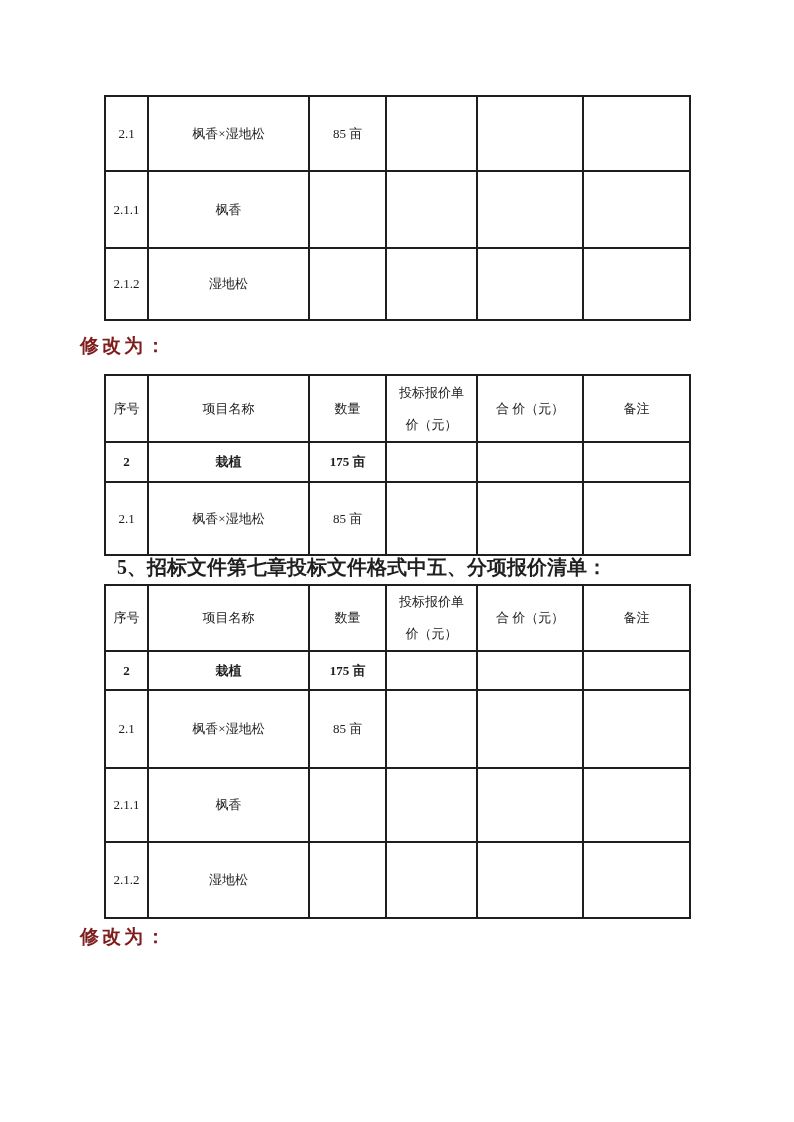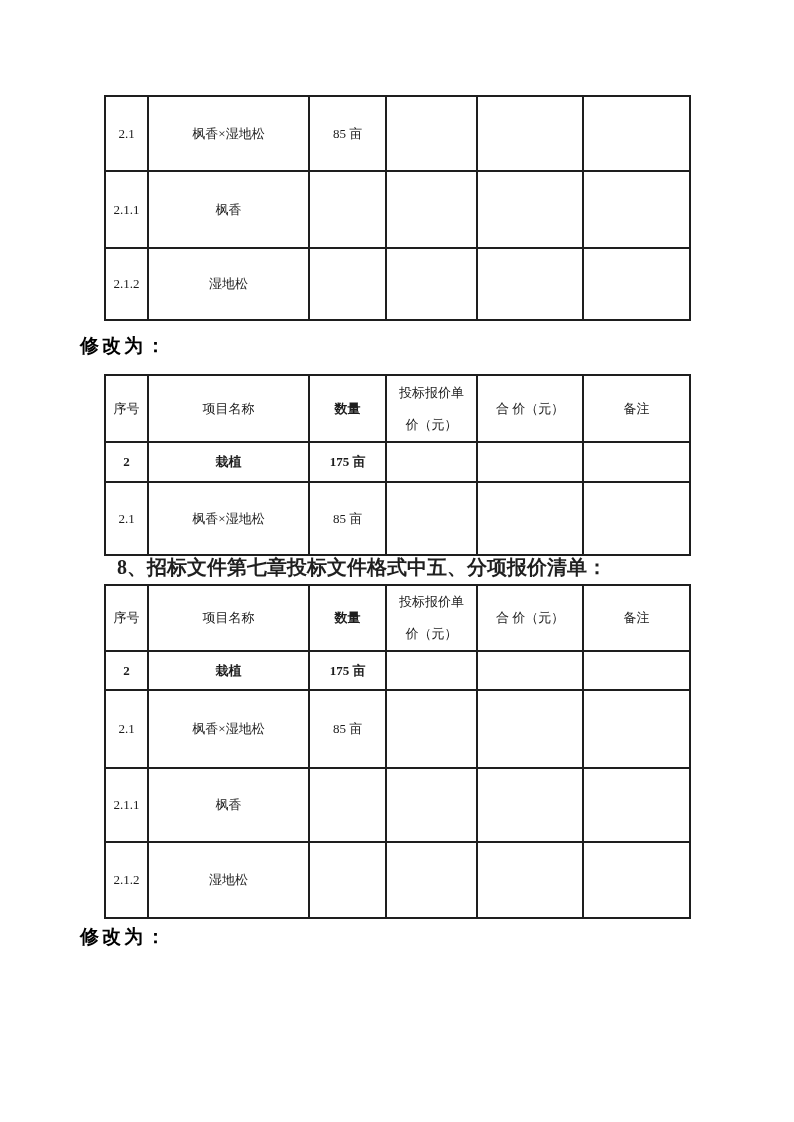--- a/index.html
+++ b/index.html
@@ -13,25 +13,25 @@
     width:587px;
   }
   table.doc td {
     border:2px solid #1e1e1e; text-align:center; vertical-align:middle;
     font-size:13px; padding:0; overflow:hidden; color:#1c1c1c;
   }
   .t1 { top:95px; }
   .t2 { top:374px; }
   .t3 { top:584px; }
   .bold-row td { font-weight:bold; font-size:13.5px; }
-  .th-qty { font-weight:bold; }
+  .th-qty { font-weight:normal; }
   .unit-hdr div { line-height:32px;text-align:center; }
   .h-modify {
     position:absolute; left:80px; font-weight:bold; font-size:19px;
-    letter-spacing:3px; color:#000000; white-space:nowrap;
+    letter-spacing:3px; color:#7f1d1d; white-space:nowrap;
   }
   .h-modify-1 { top:333px; }
   .h-modify-2 { top:924px; }
   .h-section {
     position:absolute; left:117px; top:554px; font-weight:bold; font-size:20px;
     letter-spacing:0px; color:#1f1f1f; white-space:nowrap;
   }
 </style>
 </head>
 <body>
@@ -110,21 +110,21 @@
       <td>2.1</td>
       <td>枫香×湿地松</td>
       <td>85 亩</td>
       <td></td>
       <td></td>
       <td></td>
     </tr>
   </tbody>
     </table>
 
-  <div class="h-section">8、招标文件第七章投标文件格式中五、分项报价清单：</div>
+  <div class="h-section">5、招标文件第七章投标文件格式中五、分项报价清单：</div>
 
   <table class="doc t3">
     <colgroup>
       <col style="width:43px">
         <col style="width:161px">
         <col style="width:77px">
       <col style="width:91px">
         <col style="width:106px">
         <col style="width:107px">
     </colgroup>

